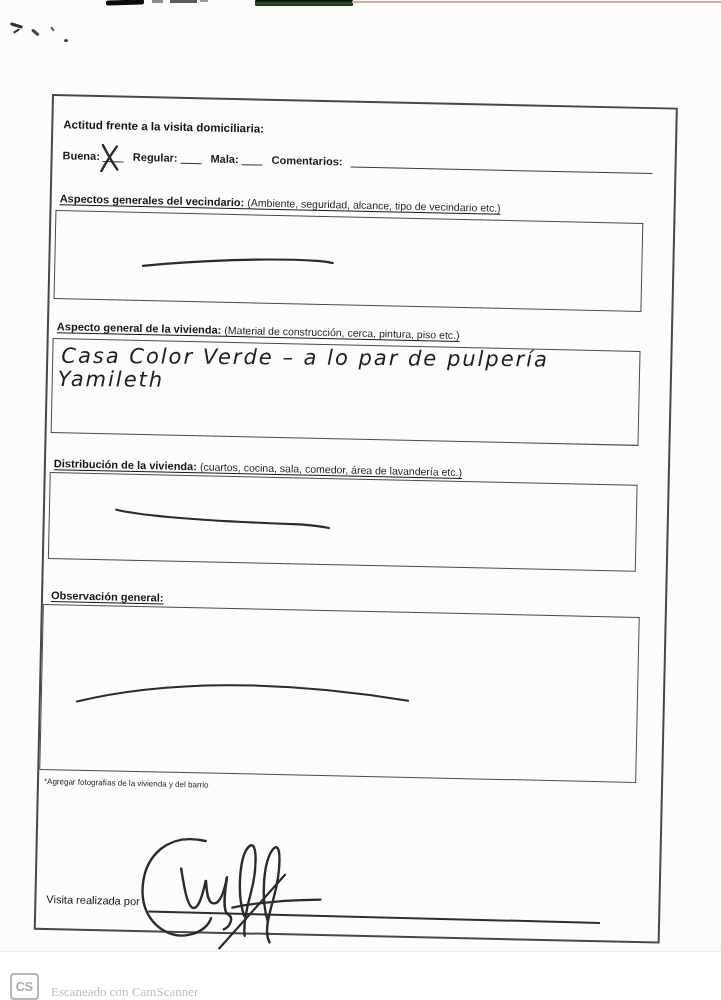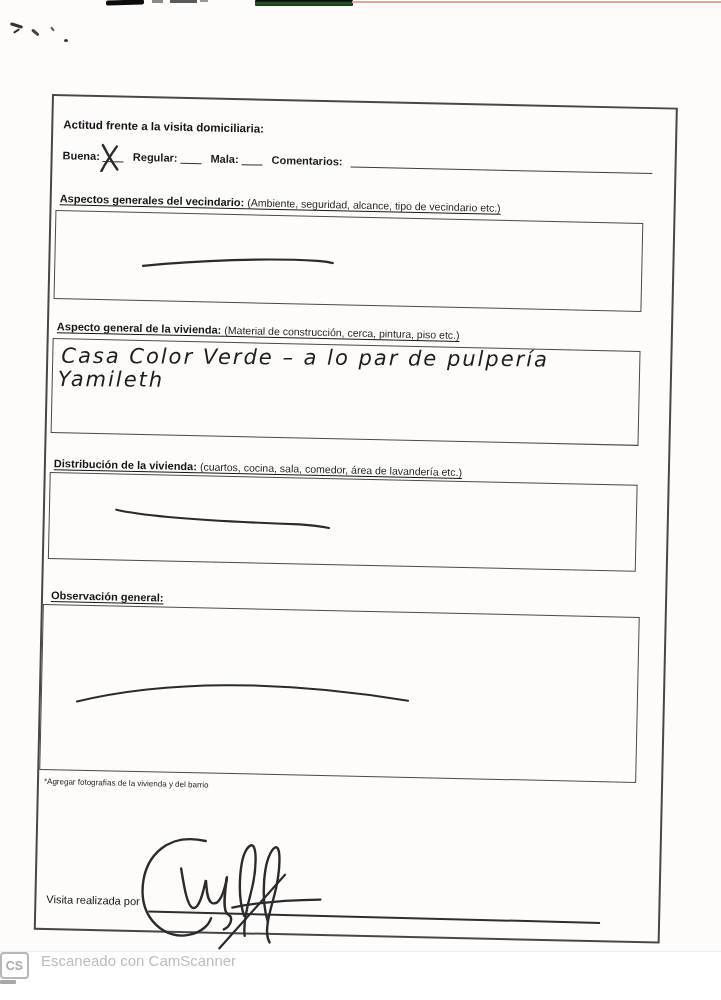--- a/index.html
+++ b/index.html
@@ -69,27 +69,27 @@
   .hand-l2{left:5px;top:27px;}
 
   .footnote{position:absolute;left:5px;top:681px;font-size:8px;color:#1d1d1d;}
 
   .sig-label{position:absolute;left:10px;top:797px;font-size:11px;color:#141414;}
   .sig-line{position:absolute;left:112px;top:813px;width:452px;height:2px;background:#2e2e2e;transform:rotate(0.2deg);}
   .sig-svg{position:absolute;left:96px;top:734px;width:192px;height:118px;}
 
   
   .footer{position:absolute;left:0;right:0;bottom:0;height:48px;background:#fff;
-    border-top:1px solid #ecebe9;display:flex;align-items:flex-start;}
+    border-top:1px solid #ecebe9;display:flex;align-items:flex-end;padding-left:10px;}
   .cs-badge{width:25px;height:23px;border:2.5px solid #b7b7b7;border-radius:4px;
     color:#ababab;font-weight:bold;font-size:12.5px;display:flex;align-items:center;
     justify-content:center;position:relative;background:#fff;}
   .cs-badge::after{content:"";position:absolute;left:-2.5px;bottom:-7px;width:16px;height:4px;
     background:#a8a8a8;border-radius:1px;}
-  .footer-text{margin-left:12px;color:#bdbdbd;font-size:15px;}
+  .footer-text{margin-left:12px;color:#bdbdbd;font-size:13px;font-family:Liberation Serif, serif;}
 
   .stroke-path{fill:none;stroke:#2b2b2b;stroke-linecap:round;}
 </style>
 </head>
 <body>
 
 <div class="scan">
 
   <div class="art art-blob"></div>
   <div class="art art-dash1"></div>

